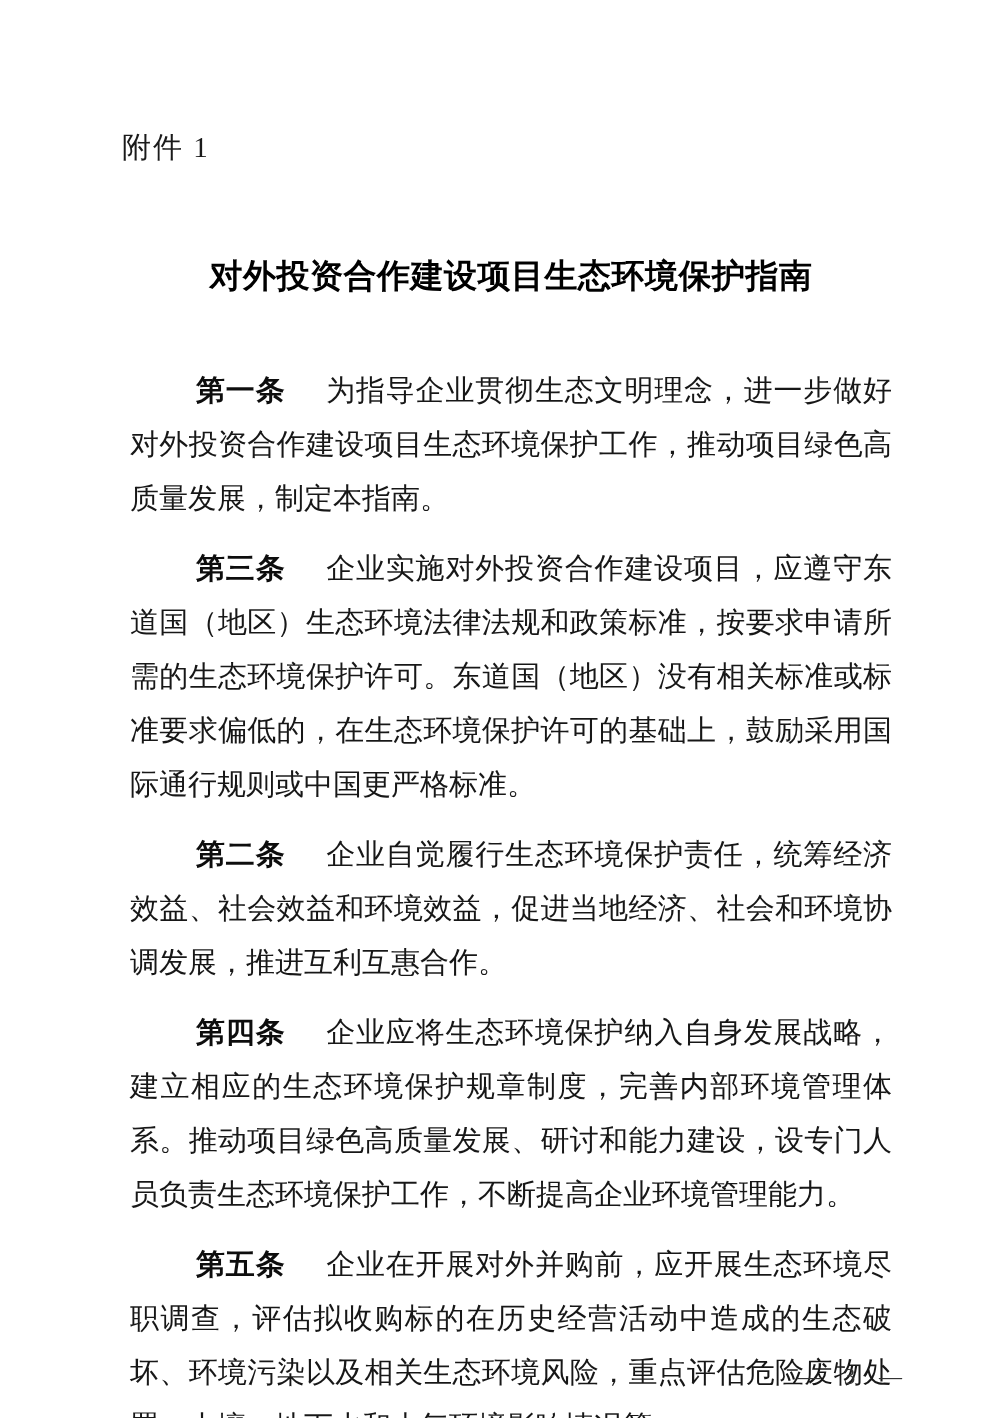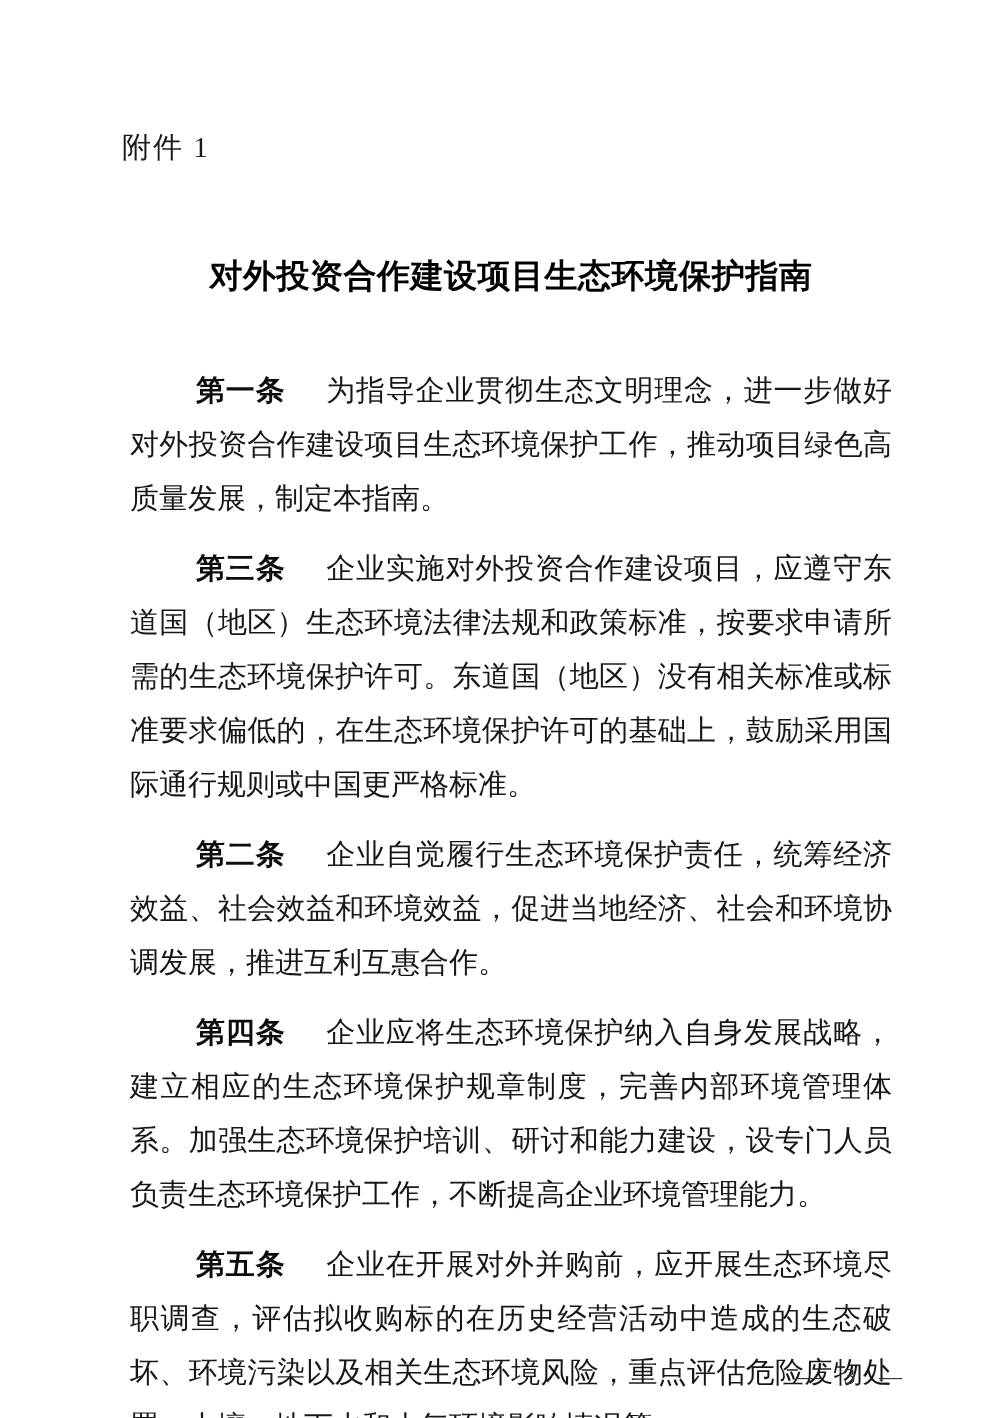--- a/index.html
+++ b/index.html
@@ -86,21 +86,21 @@
 
   <p class="article">
     <span class="article-label">第三条</span><span class="article-text">企业实施对外投资合作建设项目，应遵守东道国（地区）生态环境法律法规和政策标准，按要求申请所需的生态环境保护许可。东道国（地区）没有相关标准或标准要求偏低的，在生态环境保护许可的基础上，鼓励采用国际通行规则或中国更严格标准。</span>
   </p>
 
   <p class="article">
     <span class="article-label">第二条</span><span class="article-text">企业自觉履行生态环境保护责任，统筹经济效益、社会效益和环境效益，促进当地经济、社会和环境协调发展，推进互利互惠合作。</span>
   </p>
 
   <p class="article">
-    <span class="article-label">第四条</span><span class="article-text">企业应将生态环境保护纳入自身发展战略，建立相应的生态环境保护规章制度，完善内部环境管理体系。加强生态环境保护培训、研讨和能力建设，设专门人员负责生态环境保护工作，不断提高企业环境管理能力。</span>
+    <span class="article-label">第四条</span><span class="article-text">企业应将生态环境保护纳入自身发展战略，建立相应的生态环境保护规章制度，完善内部环境管理体系。推动项目绿色高质量发展、研讨和能力建设，设专门人员负责生态环境保护工作，不断提高企业环境管理能力。</span>
   </p>
 
   <p class="article">
     <span class="article-label">第五条</span><span class="article-text">企业在开展对外并购前，应开展生态环境尽职调查，评估拟收购标的在历史经营活动中造成的生态破坏、环境污染以及相关生态环境风险，重点评估危险废物处置、土壤、地下水和大气环境影响情况等。</span>
   </p>
 </div>
 
   </div>
 
   <div class="page-number">— 3 —</div>

